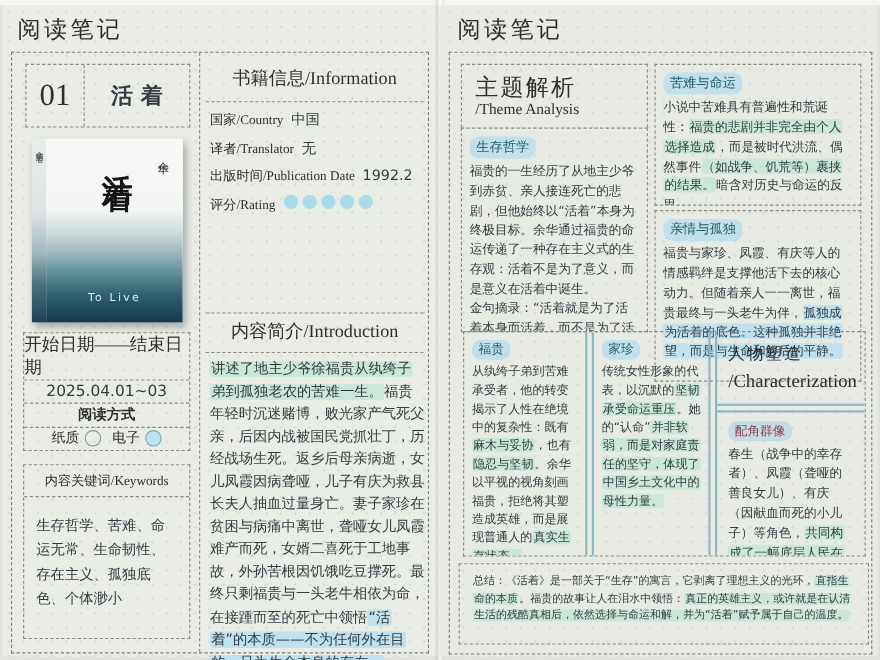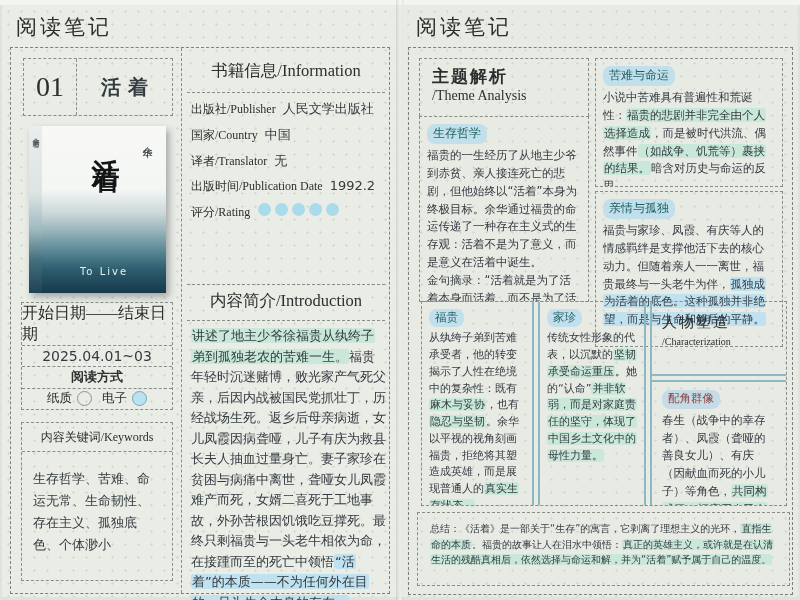--- a/index.html
+++ b/index.html
@@ -67,34 +67,34 @@
   .flabel{font-size:12px;white-space:nowrap;}
   .fvalue{font-size:13px;margin-left:7px;white-space:nowrap;}
   .dots{display:flex;gap:4px;margin-left:8px;align-items:center;}
   .dot{width:13px;height:13px;border-radius:50%;background:var(--rating-dot,#a9dbeb);display:inline-block;}
   .intro-head{position:absolute;left:176px;top:242px;width:198px;text-align:center;font-size:16.5px;}
   .intro-text{position:absolute;left:180px;top:278px;width:195px;font-size:13px;line-height:1.58;}
 
   
   .outer-r{left:6px;top:42px;width:383px;height:546px;}
   .theme-box{left:10px;top:10px;width:170px;height:58px;border-bottom:none;padding:6px 0 0 12px;box-sizing:border-box;}
-  .theme-cn{font-size:17px;letter-spacing:2px;font-weight:bold;}
+  .theme-cn{font-size:21px;letter-spacing:2px;}
   .theme-en{font-size:14px;}
   .sec{padding:7px 7px;box-sizing:border-box;font-size:11.5px;line-height:1.56;}
   .phil-box{left:10px;top:68px;width:170px;height:186px;}
   .fate-box{left:186px;top:10px;width:188px;height:129px;}
   .kin-box{left:186px;top:143px;width:188px;height:156px;}
   .char-box{left:12px;top:253px;width:366px;height:205px;display:flex;box-sizing:border-box;}
   .ccol{padding:7px 7px;box-sizing:border-box;font-size:11px;line-height:1.52;overflow:hidden;}
   .col1{width:110px;}
   .col2{width:104px;}
   .col3{flex:1;padding:5px 10px;}
   .vdiv{width:8px;border-left:2px solid var(--divider-teal,#8db8c2);border-right:2px solid var(--divider-teal,#8db8c2);box-sizing:border-box;}
   .char-head-cn{font-size:15px;letter-spacing:2px;padding-top:4px;}
-  .char-head-en{font-size:10px;padding-bottom:25px;}
+  .char-head-en{font-size:17px;padding-bottom:7px;}
   .hdiv{height:8px;border-top:2px solid var(--divider-teal,#8db8c2);border-bottom:2px solid var(--divider-teal,#8db8c2);
         margin:0 -10px 8px;box-sizing:border-box;}
   .sum-box{left:8px;top:464px;width:373px;height:74px;padding:8px 12px;box-sizing:border-box;
            font-size:10px;line-height:1.55;overflow:hidden;}
   
   .tag{display:inline-block;padding:0 6px 1px;border-radius:8px;font-size:12px;margin-bottom:3px;
        background:var(--tag-blue-bg,#c2e0ec);color:var(--tag-blue-text,#1f5f66);}
   .tag.small{font-size:11.5px;}
   .tag.pink{background:var(--tag-pink-bg,#c6dbe6);color:var(--tag-pink-text,#8a4343);}
   .hl{padding:0 1px;border-radius:3px;-webkit-box-decoration-break:clone;box-decoration-break:clone;text-align:right;}
@@ -147,24 +147,20 @@
       <div class="dashedbox kwbox">
         <div class="kwhead serif">内容关键词/Keywords</div>
         <div class="kwtext hand">生存哲学、苦难、命运无常、生命韧性、存在主义、孤独底色、个体渺小</div>
       </div>
 
       <div class="info-head serif">书籍信息/Information</div>
       <div class="hr-dash" style="left:176px;top:44px;width:198px;"></div>
 
       <div class="fields">
         <div class="frow">
-          <span class="flabel serif">出版社/Publisher</span>
-          <span class="fvalue hand">人民文学出版社</span>
-        </div>
-        <div class="frow">
           <span class="flabel serif">国家/Country</span>
           <span class="fvalue hand">中国</span>
         </div>
         <div class="frow">
           <span class="flabel serif">译者/Translator</span>
           <span class="fvalue hand">无</span>
         </div>
         <div class="frow">
           <span class="flabel serif">出版时间/Publication Date</span>
           <span class="fvalue hand">1992.2</span>

